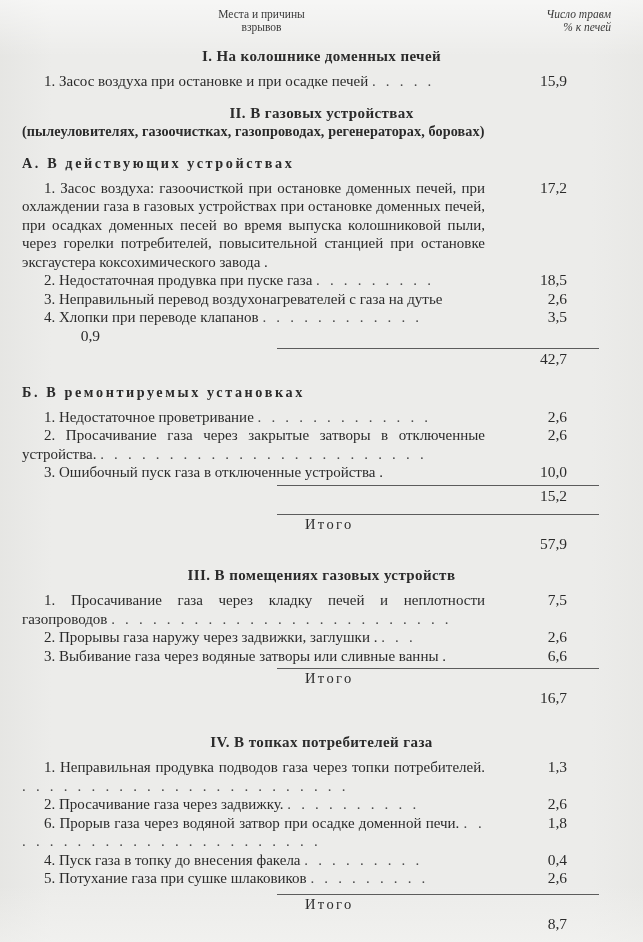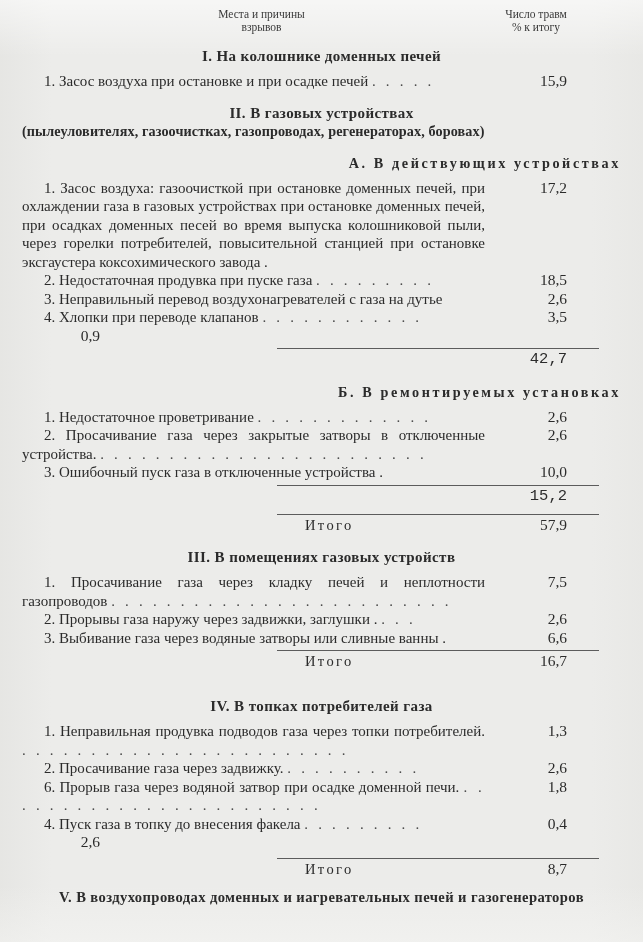--- a/index.html
+++ b/index.html
@@ -58,22 +58,23 @@
     line-height: 13px;
     color: #3a3a3a;
   }
   .thead .h-left {
     flex: 1 1 auto;
     text-align: center;
     padding-left: 40px;
   }
   .thead .h-right {
     flex: 0 0 150px;
-    text-align: center;
+    text-align: right;
     padding-right: 10px;
+    font-style: italic;
   }
   .h-line2 { display: block; }
 
   
   .sec-head {
     text-align: center;
     font-weight: bold;
     font-size: 15px;
     line-height: 18px;
     margin: 13px 0 0 0;
@@ -81,21 +82,21 @@
   }
   .sec-sub {
     text-align: left;
     font-weight: bold;
     font-size: 14.2px;
     line-height: 17px;
     margin: 1px 0 0 0;
     letter-spacing: 0.1px;
   }
   .sub-head {
-    text-align: right;
+    text-align: left;
     font-weight: bold;
     font-size: 14.2px;
     line-height: 18px;
     margin: 14px 0 0 0;
     letter-spacing: 2.6px;
   }
 
   
   .item {
     margin-top: 0;
@@ -114,27 +115,27 @@
   .rule {
     height: 0;
     border-top: 1px solid #5c5c5c;
     margin: 3px 0 0 auto;
     width: 322px;
     margin-right: 22px;
   }
   .subtotal {
     display: flex;
     margin-top: 1px;
-    font-family: Liberation Mono, monospace;
   }
   .subtotal .sp { flex: 1 1 auto; }
   .total-row {
     display: flex;
     align-items: baseline;
     margin-top: 0px;
+    flex-direction: column;
   }
   .total-label {
     flex: 0 0 auto;
     margin-left: 283px;
     font-size: 14.5px;
     letter-spacing: 2.4px;
     line-height: 19px;
   }
   .total-val {
     margin-left: auto;
@@ -152,21 +153,21 @@
 
 <div class="sheet">
 
   <div class="thead">
     <div class="h-left">
       <span>Места и причины</span>
       <span class="h-line2">взрывов</span>
     </div>
     <div class="h-right">
       <span>Число травм</span>
-      <span class="h-line2">% к итогу</span>
+      <span class="h-line2">% к печей</span>
     </div>
   </div>
 
   <div class="sec-head">I. На колошнике доменных печей</div>
   <div class="gap-sm"></div>
   <div class="row item">
     <div class="txt">
       <span>1. Засос воздуха при остановке и при осадке печей</span>
       <span class="leader">. . . . .</span>
     </div>
@@ -310,20 +311,24 @@
     <div class="val">1,8</div>
   </div>
   <div class="row item">
     <div class="txt">
       <span>4. Пуск газа в топку до внесения факела</span>
       <span class="leader">. . . . . . . . .</span>
     </div>
     <div class="val">0,4</div>
   </div>
   <div class="row item">
+    <div class="txt">
+      <span>5. Потухание газа при сушке шлаковиков</span>
+      <span class="leader">. . . . . . . . .</span>
+    </div>
     <div class="val">2,6</div>
   </div>
 
   <div class="rule" style="margin-top:6px;"></div>
   <div class="total-row">
     <div class="total-label">Итого</div>
     <div class="total-val">8,7</div>
   </div>
 
   <div class="sec-head" style="margin-top:9px; font-size:14.6px;">V. В воздухопроводах доменных и иагревательных печей и газогенераторов</div>

